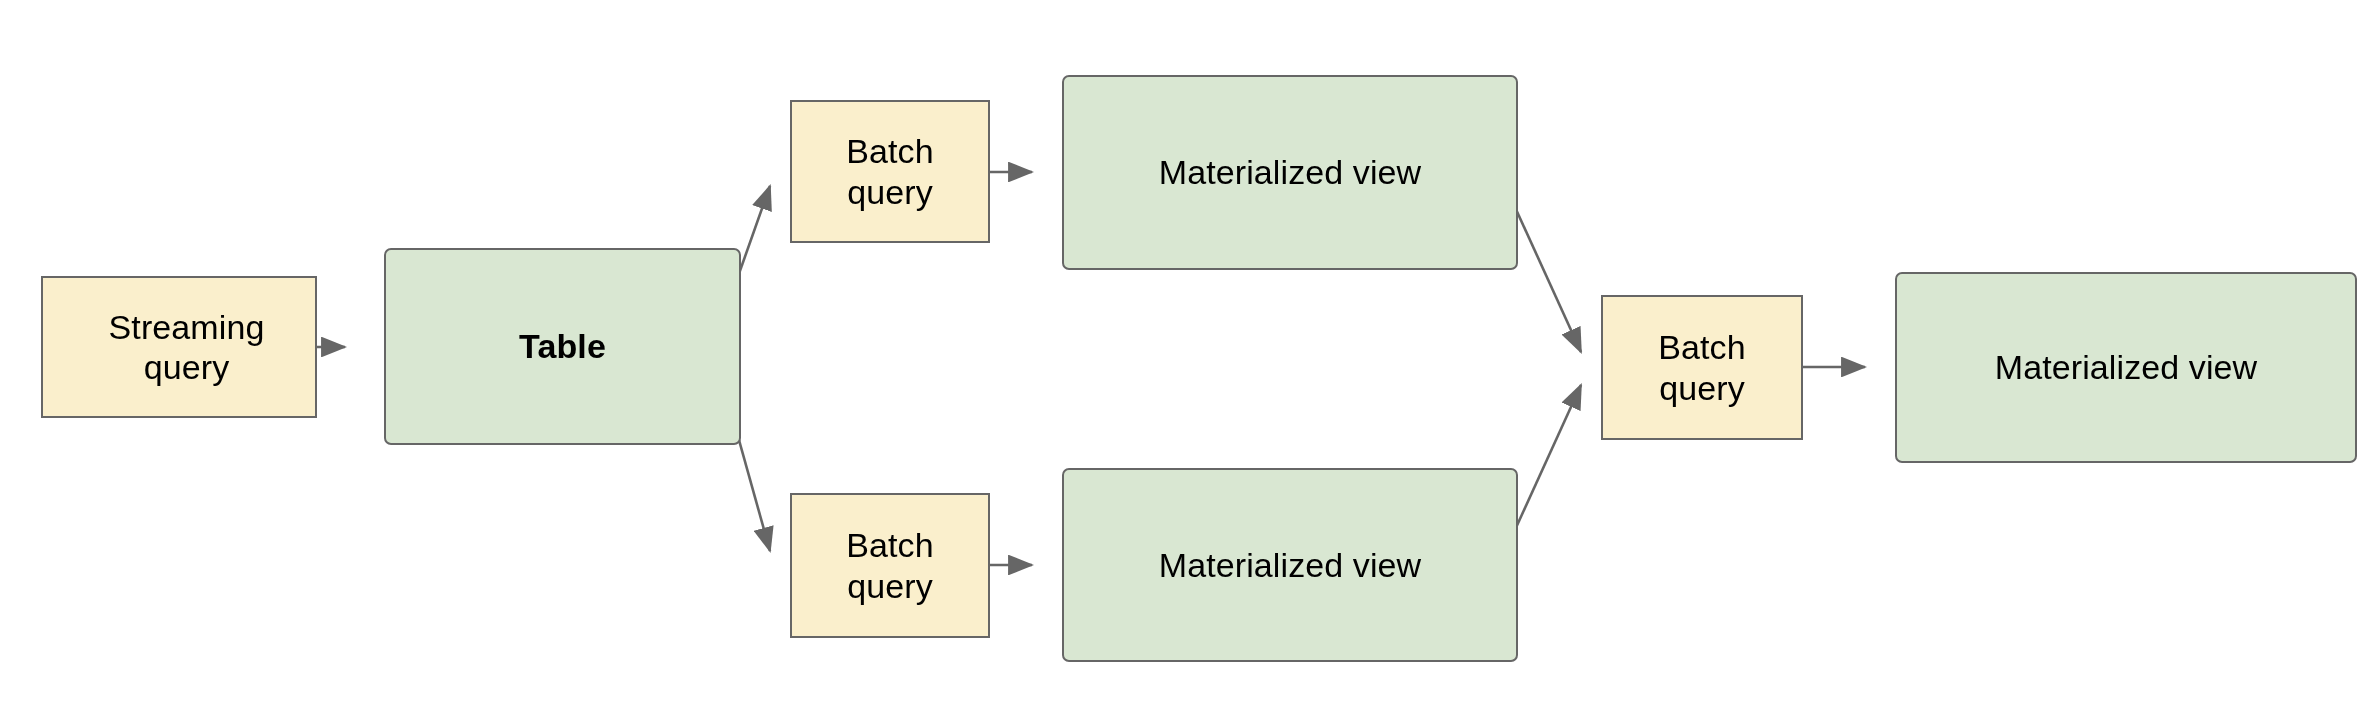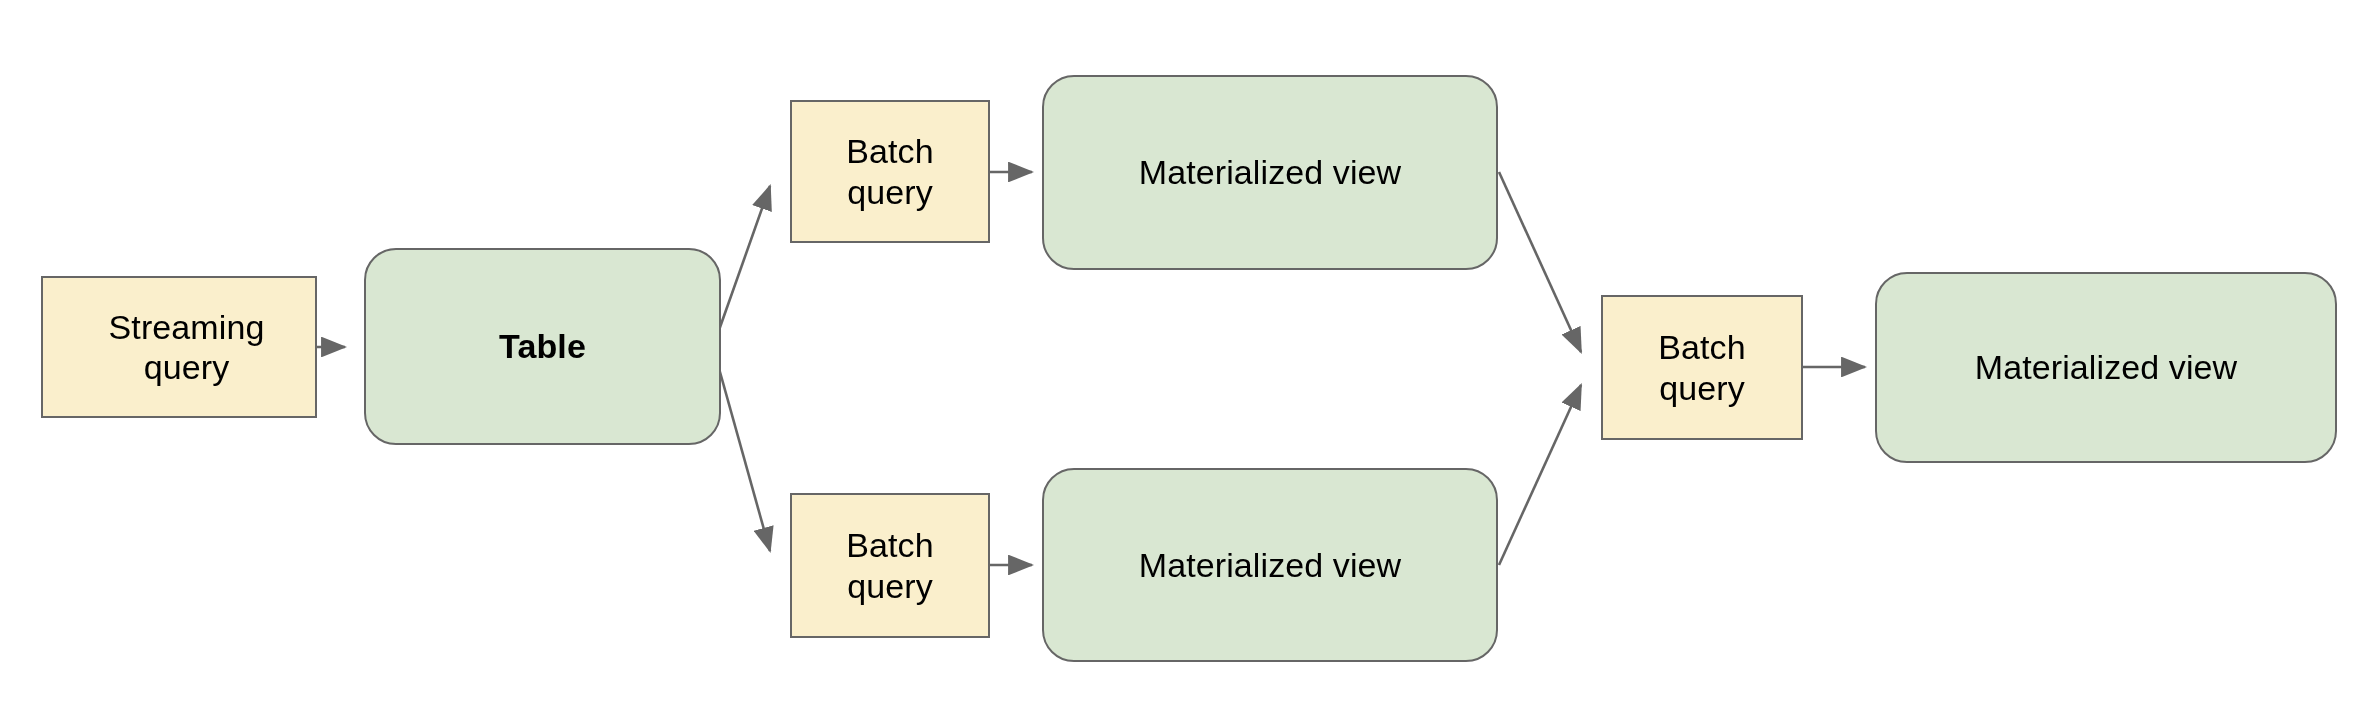--- a/index.html
+++ b/index.html
@@ -41,21 +41,22 @@
     white-space: pre-line;
     z-index: 2;
   }
   .node.query {
     background: #FAEFCC;
     border-radius: 0;
     margin-left: 10px;
   }
   .node.store {
     background: #D9E7D2;
-    border-radius: 32px;
+    border-radius: 7px;
+    margin-left: 20px;
   }
   .node-label {
     display: block;
     white-space: pre-line;
   }
 </style>
 </head>
 <body>
 
 <div id="canvas">

